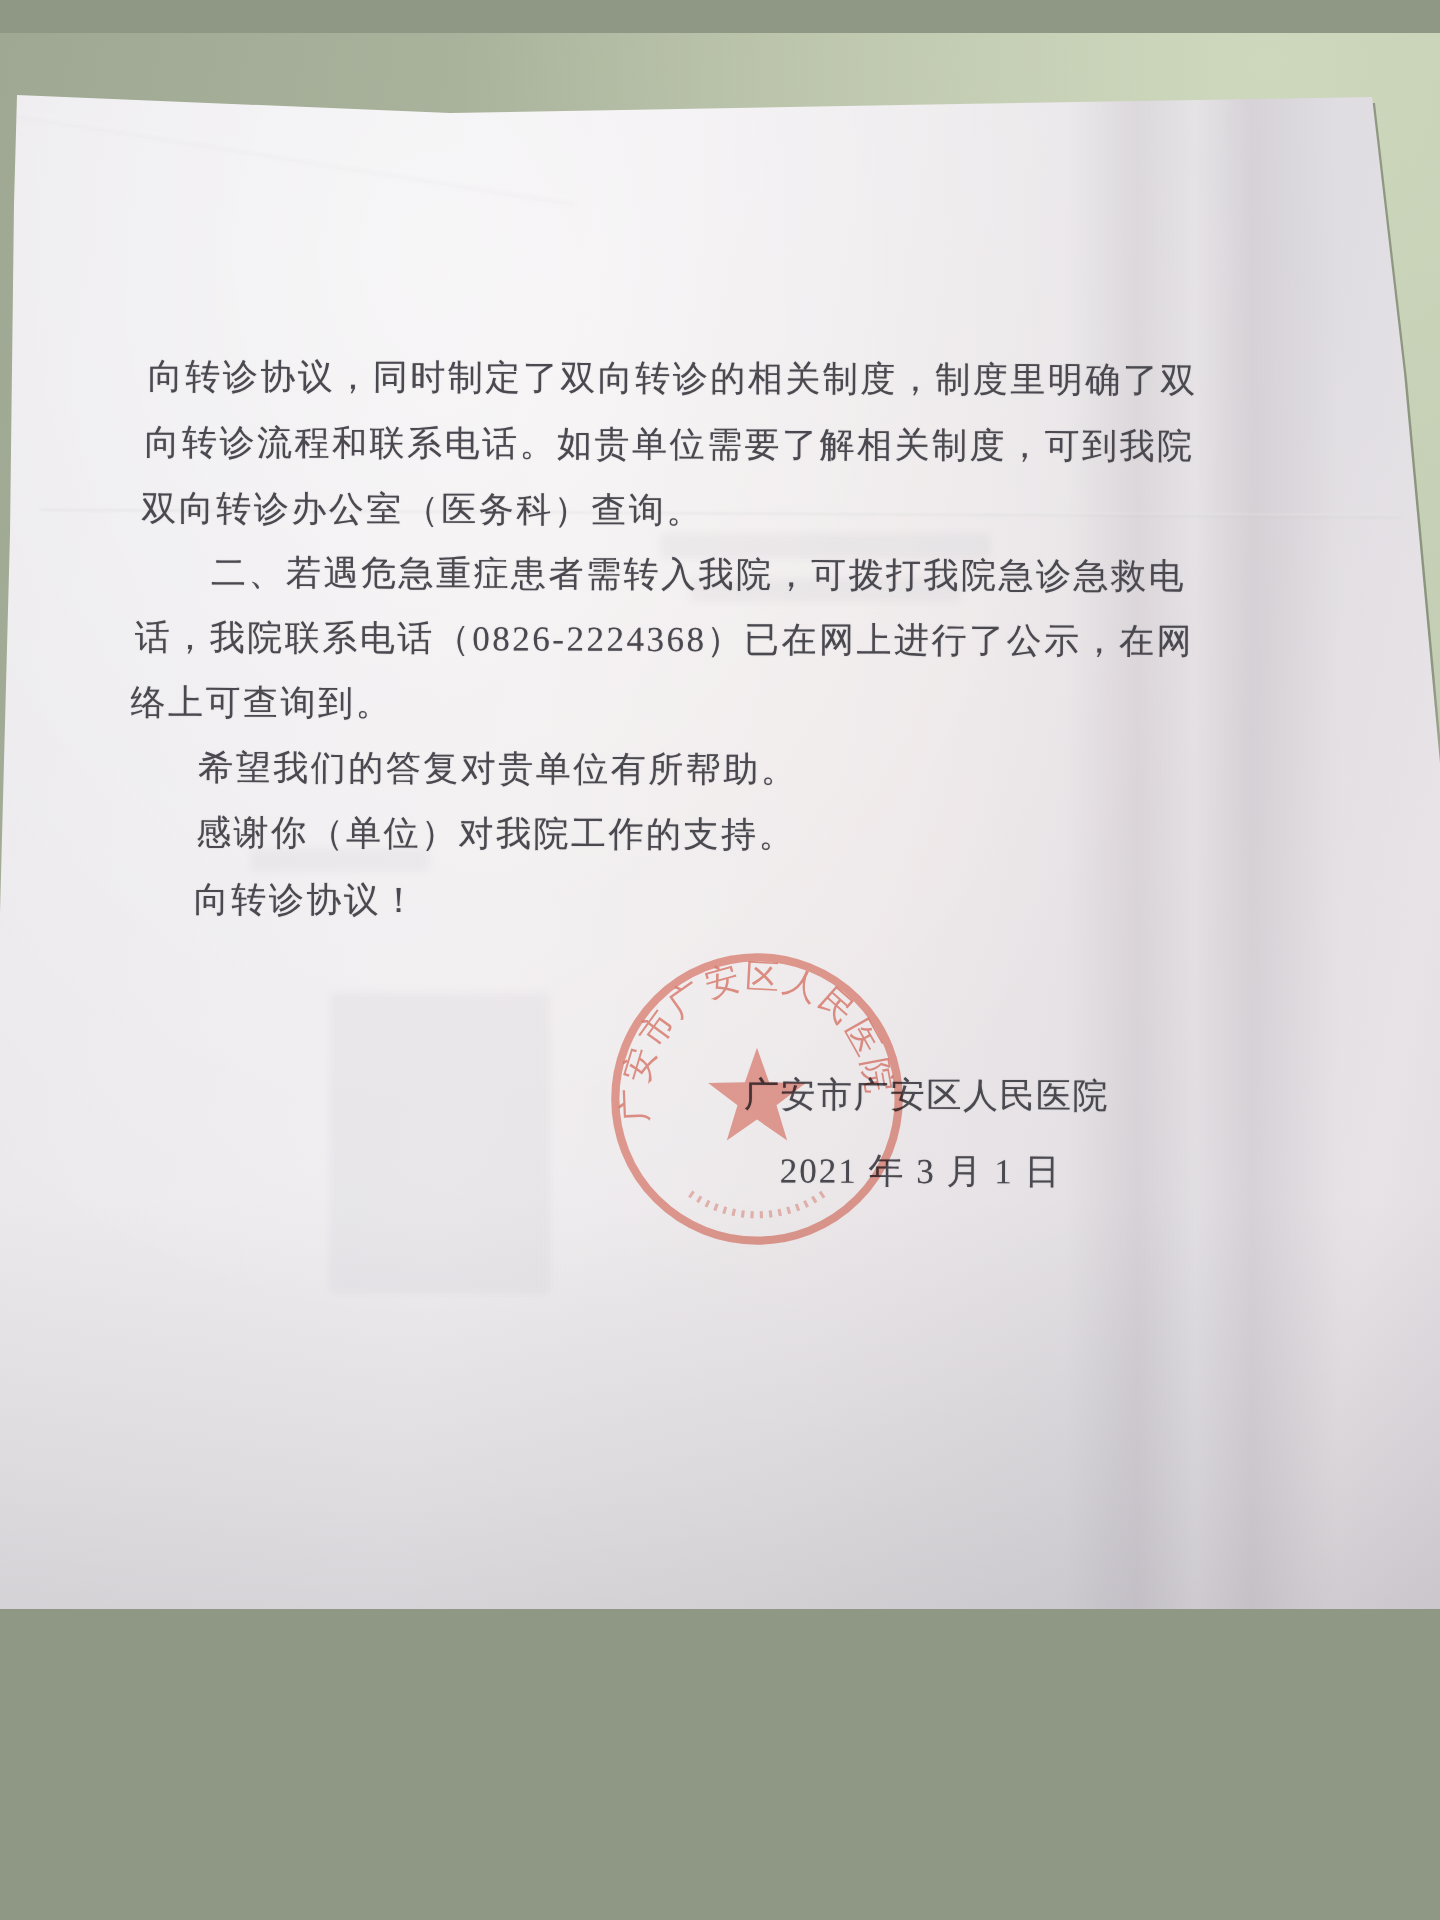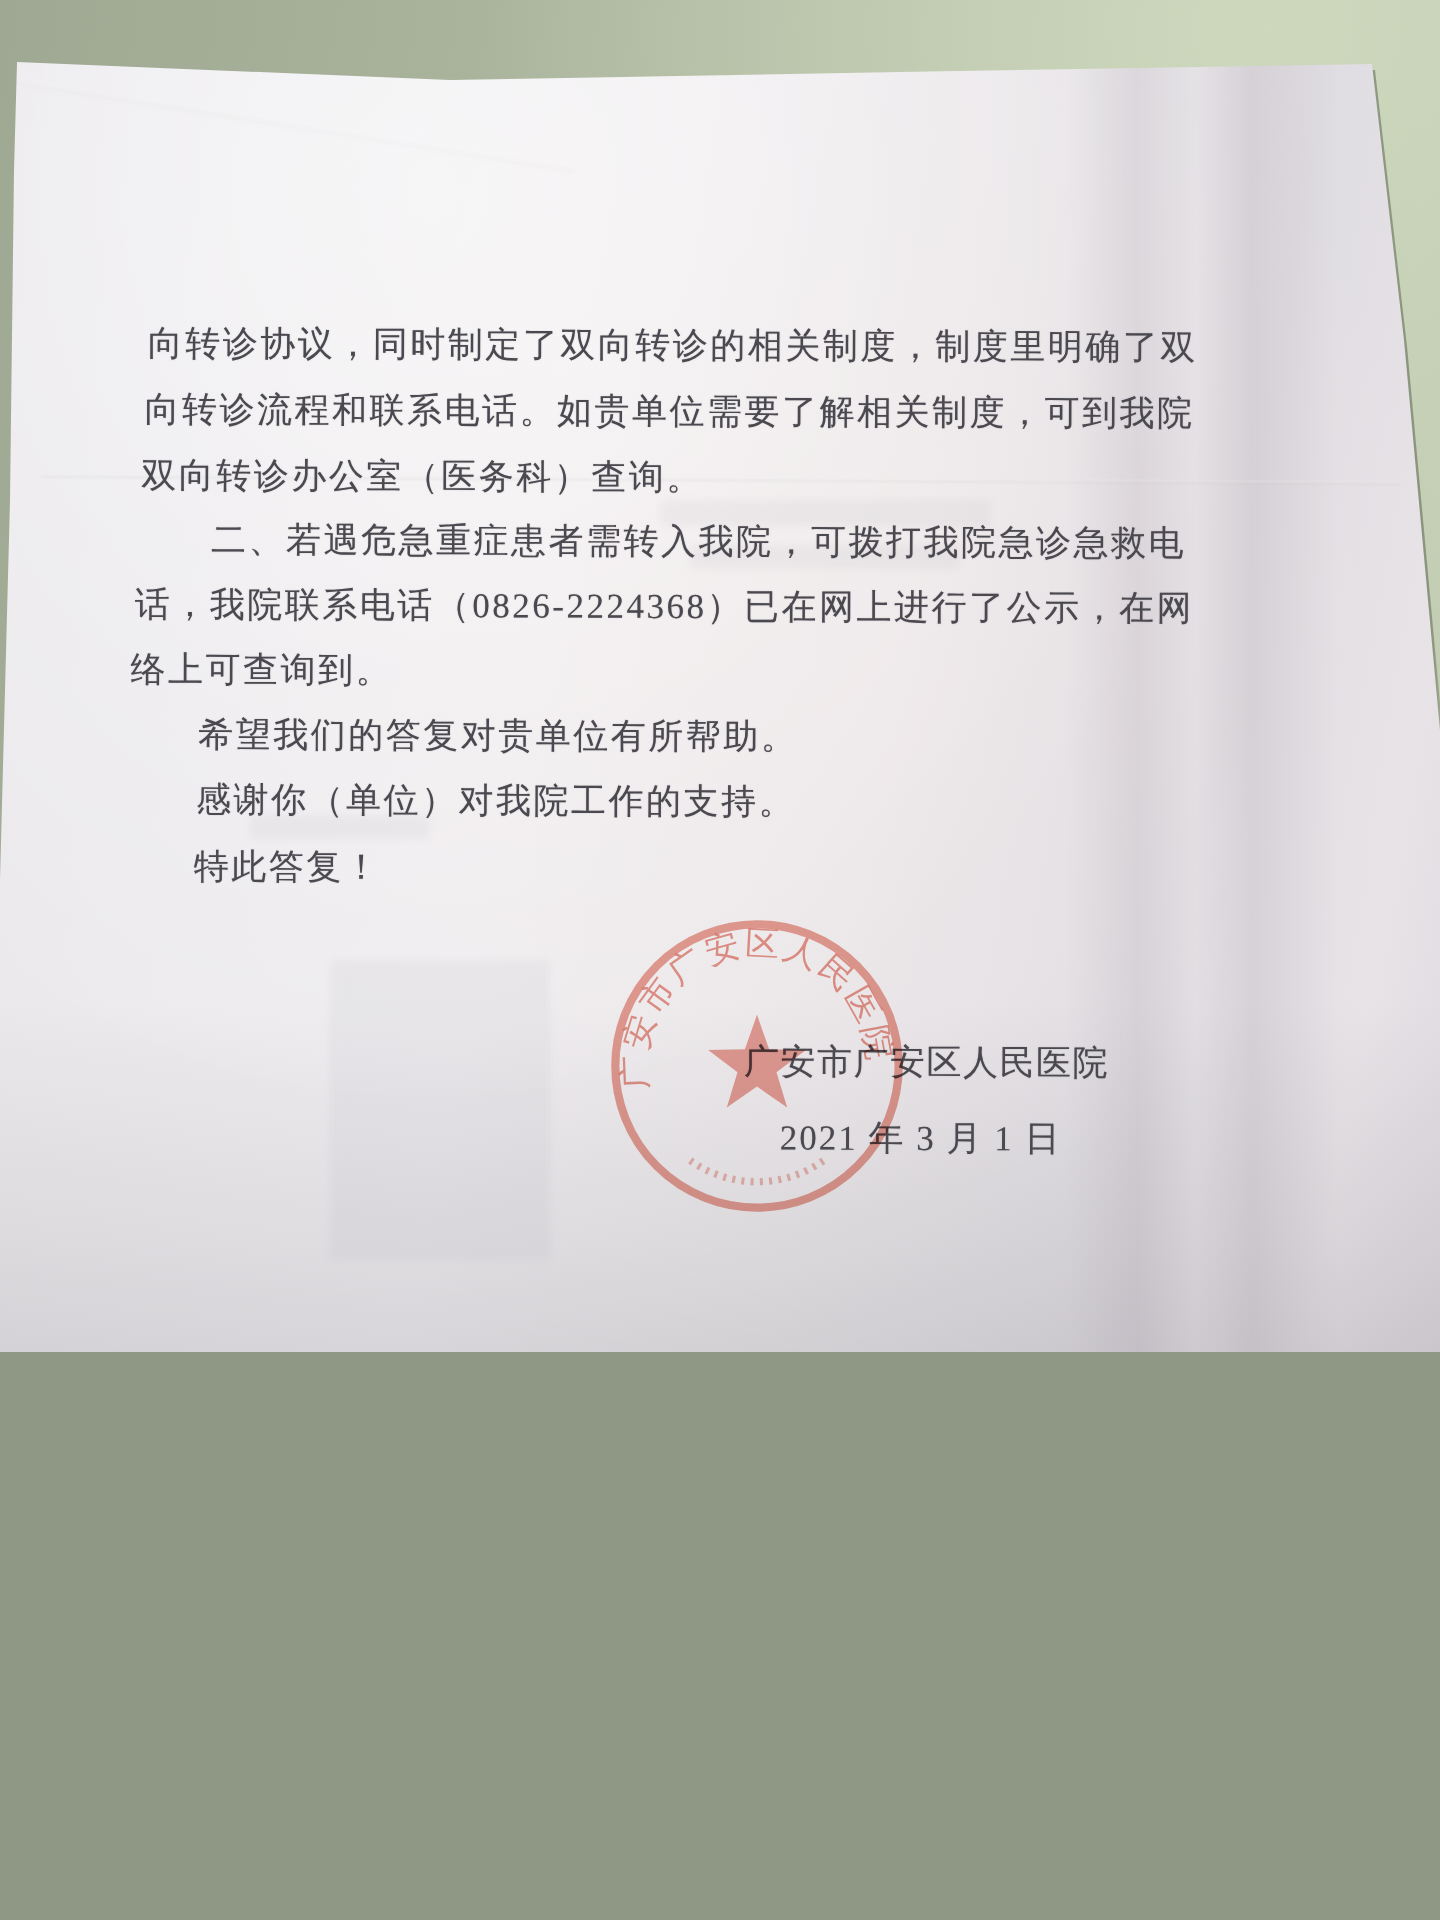--- a/index.html
+++ b/index.html
@@ -1,24 +1,25 @@
 <!DOCTYPE html>
 <html><head>
 <meta charset="utf-8">
 <style>
   html,body{margin:0;padding:0;}
   body{
     font-family:"Liberation Serif","DejaVu Serif",serif;
     background:#8f9884;
   }
   .photo{
-    position:relative;width:1440px;height:1352px;overflow:hidden;
+    position:relative;width:1440px;height:1576px;overflow:hidden;
     background:
       radial-gradient(ellipse at 88% 2%, #ced8bd 0%, rgba(206,216,189,0) 45%),
       linear-gradient(100deg,#9fa892 0%,#aab39c 30%,#b8c2a9 70%,#c2ccb2 100%);
+    margin-top: 33px;
   }
   .speck{position:absolute;background:rgba(60,60,55,.55);border-radius:50%;}
 
   .paper-shadow{
     position:absolute;inset:0;
     clip-path:polygon(17px 62px,450px 80px,900px 72px,1372px 64px,1404px 340px,1440px 730px,1440px 1920px,0px 1920px,0px 880px,10px 500px,14px 170px);
     background:rgba(60,70,52,.42);
     filter:blur(7px);
     transform:translate(3px,6px);
   }
@@ -98,21 +99,21 @@
 
     <div class="content">
       <div class="line" style="left:148px;top:320px;">向转诊协议，同时制定了双向转诊的相关制度，制度里明确了双</div>
       <div class="line" style="left:145px;top:386px;">向转诊流程和联系电话。如贵单位需要了解相关制度，可到我院</div>
       <div class="line" style="left:142px;top:452px;">双向转诊办公室（医务科）查询。</div>
       <div class="line" style="left:212px;top:516px;">二、若遇危急重症患者需转入我院，可拨打我院急诊急救电</div>
       <div class="line" style="left:136px;top:581px;">话，我院联系电话（0826-2224368）已在网上进行了公示，在网</div>
       <div class="line" style="left:132px;top:646px;">络上可查询到。</div>
       <div class="line" style="left:200px;top:711px;">希望我们的答复对贵单位有所帮助。</div>
       <div class="line" style="left:198px;top:776px;">感谢你（单位）对我院工作的支持。</div>
-      <div class="line" style="left:196px;top:843px;">特此答复！</div>
+      <div class="line" style="left:196px;top:843px;">向转诊协议！</div>
 
       <div class="line sig" style="left:747px;top:1036px;">广安市广安区人民医院</div>
       <div class="line date" style="left:783px;top:1112px;">2021 年 3 月 1 日</div>
     </div>
 
     <svg class="seal" viewBox="0 0 300 300">
       <circle cx="150" cy="150" r="138" fill="none" stroke="#e2715f" stroke-opacity="0.72" stroke-width="8"></circle>
       <path id="sealArc" d="M 45.7 177.9 A 108 108 0 1 1 254.3 177.9" fill="none"></path>
       <text font-size="33" fill="#e2715f" fill-opacity="0.8" letter-spacing="3" font-family="Liberation Serif, DejaVu Serif, serif">
         <textPath href="#sealArc" startOffset="6">广安市广安区人民医院</textPath>

